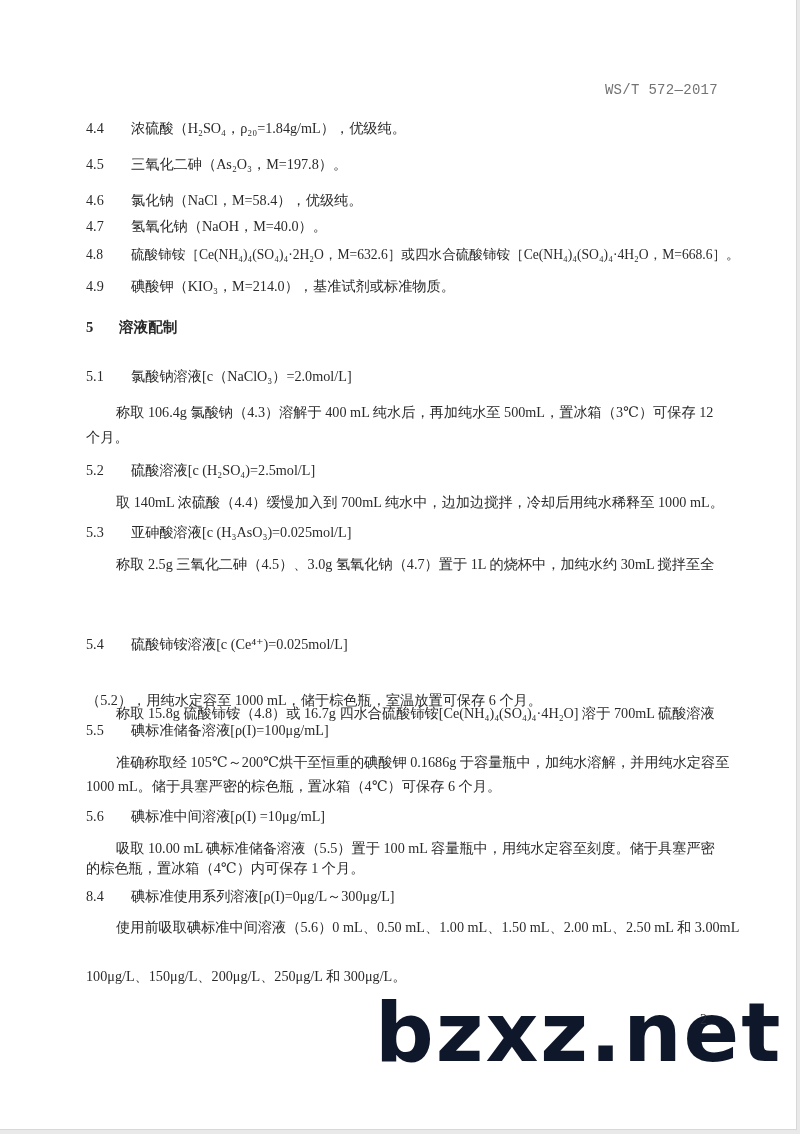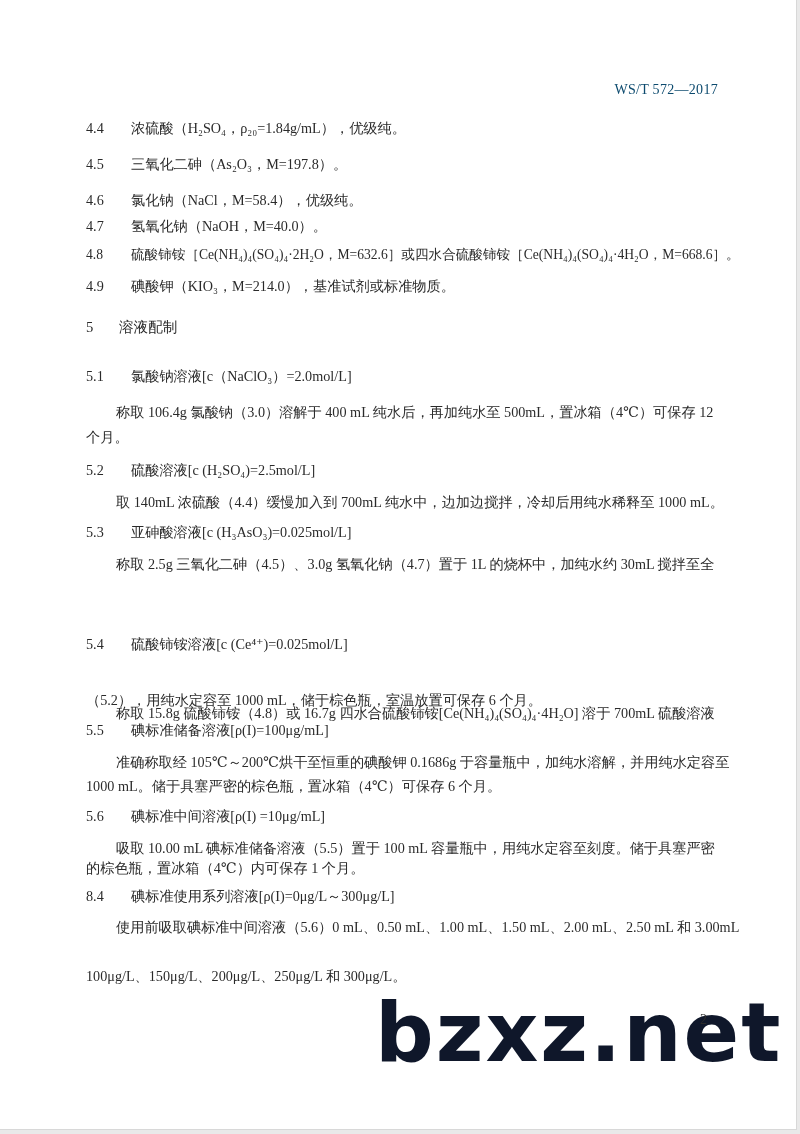--- a/index.html
+++ b/index.html
@@ -9,30 +9,30 @@
     font-family: "Liberation Serif", "DejaVu Serif", serif;
     color:#2a2a2a;
   }
   .page {
     position:absolute; left:0; top:0; width:796px; height:1129px;
     background:#ffffff;
     border-right:1px solid #d8d8d8; border-bottom:1px solid #d8d8d8;
   }
   .header-code {
     position:absolute; right:78px; top:82px;
-    font-family: Liberation Serif, serif;
-    font-size:14px; color:#0c4a6e; letter-spacing:0.3px;
+    font-family: Liberation Mono, monospace;
+    font-size:14px; color:#737373; letter-spacing:0.3px;
   }
   .line { position:absolute; left:86px; font-size:14.2px; white-space:nowrap; line-height:20px; }
   .num { display:inline-block; width:45px; }
   .body-line { position:absolute; font-size:14.2px; white-space:nowrap; line-height:20px; }
   .indent { left:116px; }
   .flush { left:86px; }
   .sec-title { position:absolute; left:86px; font-size:14.6px; white-space:nowrap; line-height:20px;
-    font-family: "DejaVu Sans", "Liberation Sans", sans-serif; }
+    font-family: "DejaVu Sans", "Liberation Sans", sans-serif; font-weight: bold; }
   .sec-title .num { width:33px; font-family: "Liberation Serif", serif; }
   .watermark {
     position:absolute; left:375px; top:985px;
     font-family: "DejaVu Sans", "Liberation Sans", sans-serif;
     font-weight:bold; font-size:82px; color:#0f172a; letter-spacing:2px;
     z-index:0;
   }
   .page-num { position:absolute; left:700px; top:1012px; font-size:14px; z-index:1; }
 </style>
 </head>
@@ -61,21 +61,21 @@
     <span class="num">4.9</span><span>碘酸钾（KIO₃，M=214.0），基准试剂或标准物质。</span>
   </div>
 
   <div class="sec-title" style="top:317px">
     <span class="num">5</span><span>溶液配制</span>
   </div>
 
   <div class="line" style="top:366px">
     <span class="num">5.1</span><span>氯酸钠溶液[c（NaClO₃）=2.0mol/L]</span>
   </div>
-  <div class="body-line indent" style="top:402px">称取 106.4g 氯酸钠（3.0）溶解于 400 mL 纯水后，再加纯水至 500mL，置冰箱（4℃）可保存 12</div>
+  <div class="body-line indent" style="top:402px">称取 106.4g 氯酸钠（4.3）溶解于 400 mL 纯水后，再加纯水至 500mL，置冰箱（3℃）可保存 12</div>
   <div class="body-line flush" style="top:427px">个月。</div>
 
   <div class="line" style="top:460px">
     <span class="num">5.2</span><span>硫酸溶液[c (H₂SO₄)=2.5mol/L]</span>
   </div>
   <div class="body-line indent" style="top:492px">取 140mL 浓硫酸（4.4）缓慢加入到 700mL 纯水中，边加边搅拌，冷却后用纯水稀释至 1000 mL。</div>
 
   <div class="line" style="top:522px">
     <span class="num">5.3</span><span>亚砷酸溶液[c (H₃AsO₃)=0.025mol/L]</span>
   </div>

